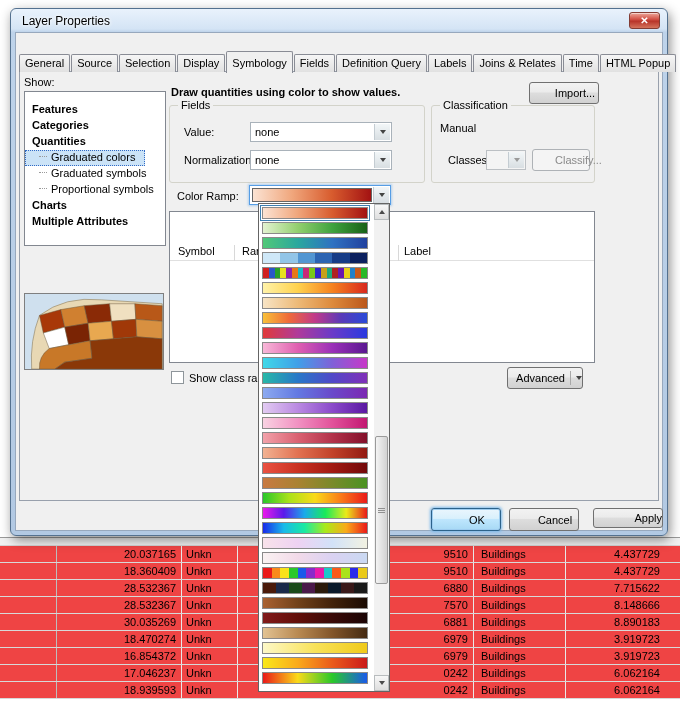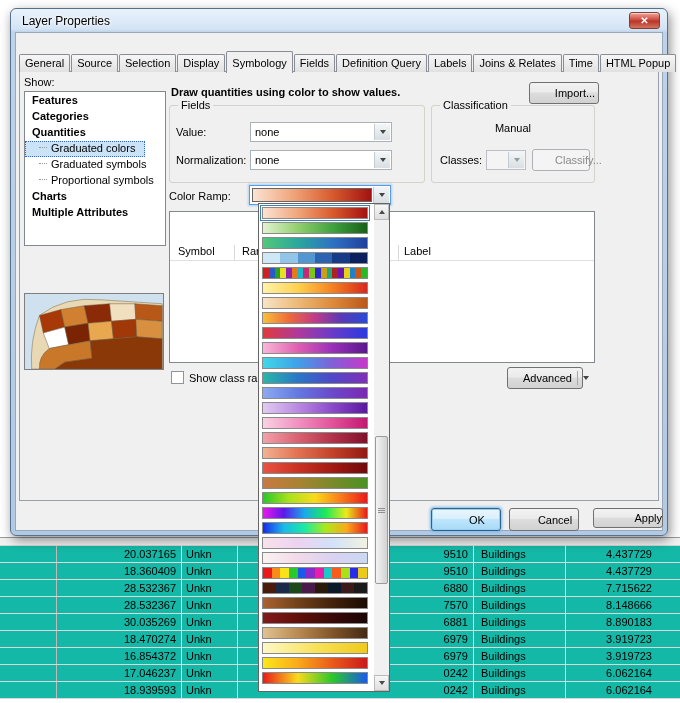--- a/index.html
+++ b/index.html
@@ -5,28 +5,28 @@
   * { margin:0; padding:0; box-sizing:border-box; }
   html,body { background:#fff; }
   body { font-family:"Liberation Sans", sans-serif; }
   .desktop { position:relative; width:680px; height:703px; background:#fff; overflow:hidden;
              font-size:11px; color:#000; cursor:default; }
 
   
   .bg-table { position:absolute; left:0; top:537px; width:680px; height:166px; background:#fff;
               border-top:1px solid #9a9a9a; z-index:1; }
   .t-strip { height:8px; border-bottom:1px solid #d4d4d4; background:#f1f1f1; }
-  .t-row { display:flex; height:17px; line-height:16px; border-bottom:1px solid #d8d8d8; background:#14b8a6; }
+  .t-row { display:flex; height:17px; line-height:16px; border-bottom:1px solid #d8d8d8; background:#ef4444; }
   .t-cell { border-right:1px solid #e8e8e8; overflow:hidden; white-space:nowrap; }
   .c0 { width:57px; border-right:1px solid #bdbdbd; }
   .c1 { width:125px; text-align:right; padding-right:5px; }
   .c2 { width:56px; padding-left:4px; }
   .c3 { width:236px; text-align:right; padding-right:5px; }
   .c4 { width:92px; padding-left:7px; }
-  .c5 { flex:1; text-align:right; padding-right:28px; border-right:none; }
+  .c5 { flex:1; text-align:right; padding-right:20px; border-right:none; }
 
   
   .dialog { position:absolute; left:10px; top:8px; width:658px; height:528px; z-index:10;
     background:linear-gradient(180deg,#e9f2fc 0%,#d4e4f5 20px,#bed3ea 23px,#b2c9e3 100%);
     border:1px solid #54718f; border-radius:6px; box-shadow:2px 4px 12px rgba(0,0,0,.45); }
   .dialog-surface { position:absolute; left:4px; top:23px; right:4px; bottom:4px;
     background:#f0f0f0; border:1px solid #97a8bd; }
   .title-text { position:absolute; left:11px; top:5px; font-size:12px; color:#000;
     text-shadow:0 0 4px #fff,0 0 4px #fff; }
   .close-btn { position:absolute; top:3px; right:7px; width:31px; height:17px;
@@ -40,21 +40,21 @@
     background:#f0f0f0; border:1px solid #98a0ac; }
   .tab-strip { position:absolute; left:8px; top:41px; height:22px; display:flex; align-items:flex-end; }
   .tab { font-size:11px; padding:2px 5px 2px; height:18px; line-height:13px; white-space:nowrap;
     background:linear-gradient(#f6f6f6,#e1e1e1); border:1px solid #898c95; border-bottom:none;
     border-radius:2px 2px 0 0; margin-right:1px; cursor:pointer; }
   .tab.active { height:22px; padding-top:5px; background:#f0f0f0; position:relative; margin-bottom:-1px; }
 
   
   .show-label { position:absolute; left:13px; top:67px; }
   .tree { position:absolute; left:13px; top:82px; width:142px; height:155px; background:#fff;
-    border:1px solid #828790; padding:1px 0; overflow:hidden; }
+    border:1px solid #828790; padding:10px 0; overflow:hidden; }
   .tree-item { height:16px; line-height:15px; padding-left:7px; white-space:nowrap; cursor:pointer; }
   .tree-item.bold { font-weight:bold; }
   .tree-item.child { padding-left:14px; font-weight:normal; }
   .tree-item.child::before { content:""; display:inline-block; width:8px; height:1px;
     border-top:1px dotted #9a9a9a; margin-right:4px; vertical-align:3px; }
   .tree-item.selected { background:#cbe3f7; outline:1px dotted #316ac5; outline-offset:-1px; width:120px; }
   .map { position:absolute; left:13px; top:284px; width:140px; height:77px;
     border:1px solid #7f7f7f; background:#cfe0ee; overflow:hidden; }
   .map svg { display:block; width:100%; height:100%; }
 
@@ -62,22 +62,22 @@
   .heading { position:absolute; left:160px; top:77px; font-weight:bold; }
   .btn { position:absolute; font-family:inherit; font-size:11px; color:#000;
     border:1px solid #707070; border-radius:3px; cursor:pointer;
     background:linear-gradient(180deg,#f2f2f2 0%,#ebebeb 45%,#dddddd 50%,#d1d1d1 100%);padding-left:22px; }
   .btn.disabled { color:#8a8a8a; border-color:#aeb2b6; background:#f4f4f4; }
   .btn.import { left:518px; top:73px; width:70px; height:22px; }
   .group { position:absolute; border:1px solid #d3d3ca; border-radius:3px; }
   .group-label { position:absolute; top:-7px; left:8px; background:#f0f0f0; padding:0 3px; }
   .g-fields { left:158px; top:96px; width:256px; height:78px; }
   .g-class  { left:420px; top:96px; width:164px; height:78px; }
-  .g-lbl { position:absolute; white-space:nowrap; }
-  .class-method { position:absolute; left:0; top:16px; width:100%; text-align:center; }
+  .g-lbl { position:absolute; white-space:nowrap;margin-left:8px; }
+  .class-method { position:absolute; left:8px; top:16px; width:100%; text-align:left; }
   .combo { position:absolute; height:20px; background:#fff; border:1px solid #a9b2ba; }
   .combo-text { position:absolute; left:4px; top:3px; }
   .combo-btn { position:absolute; right:1px; top:1px; bottom:1px; width:16px;
     background:linear-gradient(180deg,#f2f6f8,#d8dee2); border-left:1px solid #c4ccd2;
     display:flex; align-items:center; justify-content:center; cursor:pointer; }
   .combo.disabled { background:#f4f4f4; border-color:#bcc0c4; }
   .tri-down { width:0; height:0; border-left:3.5px solid transparent; border-right:3.5px solid transparent;
     border-top:4px solid #444; }
   .tri-down.gray { border-top-color:#9a9a9a; }
   .ramp-combo { left:238px; top:176px; width:142px; border:1px solid #569de5;
@@ -89,21 +89,21 @@
     background:#fff; border:1px solid #828790; }
   .sym-header { position:relative; height:18px; border-bottom:1px solid #e0e0e0;margin-top:31px; }
   .sym-header span { position:absolute; top:2px; }
   .h-symbol { left:8px; } .h-range { left:72px; } .h-label { left:234px; }
   .sym-sep { position:absolute; top:1px; height:16px; width:1px; background:#d8d8d8; }
   .sep1 { left:64px; } .sep2 { left:228px; }
 
   .chk { position:absolute; left:160px; top:362px; display:flex; align-items:center; cursor:pointer; }
   .chk .box { width:13px; height:13px; background:#fff; border:1px solid #8e959a; margin-right:5px; }
   .btn.advanced { left:496px; top:358px; width:76px; height:22px;
-    display:flex; align-items:center; justify-content:center; gap:5px; }
+    display:flex; align-items:center; justify-content:flex-end; gap:5px; }
   .adv-arrow { display:flex; align-items:center; padding-left:5px; height:14px; border-left:1px solid #a8a8a8; }
   .btn.ok { left:420px; top:499px; width:70px; height:23px; border-color:#2c628b;
     background:linear-gradient(180deg,#eaf6fd,#d9f0fc 45%,#bee6fd 50%,#a7d9f5);
     box-shadow:inset 0 0 0 1px #9ecdf0, 0 0 3px 1px #7ab8ea; }
   .btn.cancel { left:498px; top:499px; width:70px; height:23px; }
   .btn.apply  { left:582px; top:499px; width:70px; height:20px;text-align:right; }
 
   
   .ramp-popup { position:absolute; left:258px; top:203px; width:132px; height:489px;
     background:#fff; border:1px solid #646464; z-index:60; }

